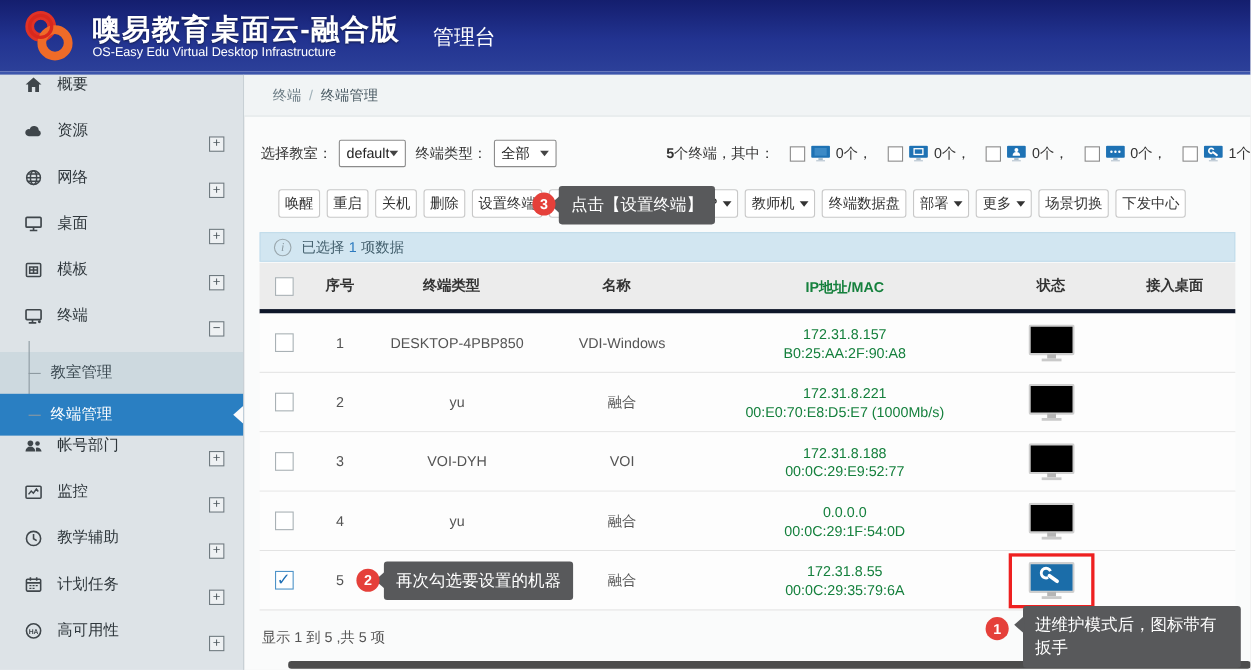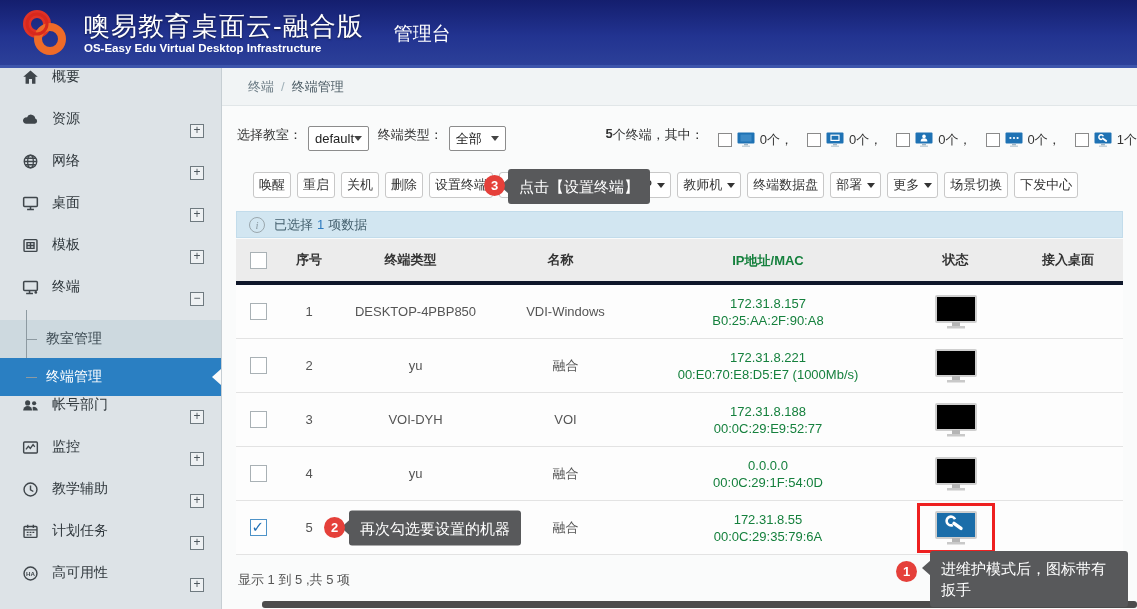--- a/index.html
+++ b/index.html
@@ -6,23 +6,23 @@
   html,body { background:#e9e9e9; }
   .page { position:relative; width:1137px; height:609px; overflow:hidden;
           font-family:"Liberation Sans","DejaVu Sans",sans-serif; background:#fafbfb; }
 
   
   .header { position:absolute; left:0; top:0; width:1137px; height:68px;
             background:linear-gradient(180deg,#141e6e 0%,#223390 55%,#2c4099 100%);
             border-bottom:3px solid #3d55ab; display:flex; align-items:center; }
   .logo { width:58px; height:52px; margin-left:16px; flex:0 0 auto; }
   .brand { color:#fff; margin-left:10px; }
-  .brand-title { font-size:26px; font-weight:normal; letter-spacing:1px; line-height:30px;
+  .brand-title { font-size:26px; font-weight:bold; letter-spacing:1px; line-height:30px;
                  text-shadow:0 1px 2px rgba(0,0,0,.5); }
-  .brand-sub { font-size:11.5px; font-weight:bold; line-height:14px; }
+  .brand-sub { font-size:11.5px; font-weight:normal; line-height:14px; }
   .console-label { color:#fff; font-size:19px; margin-left:30px; margin-top:2px; }
 
   
   .sidebar { position:absolute; left:0; top:68px; width:222px; height:541px;
              background:#dde3e7; border-right:1px solid #c6ced3; }
   .nav-item { height:42px; display:flex; align-items:flex-start; position:relative;
               color:#2f373c; font-size:14px; cursor:pointer; }
   .nav-icon { width:19px; height:19px; margin-left:21px; flex:0 0 auto; }
   .nav-icon svg { display:block; width:100%; height:100%; }
   .nav-label { margin-left:12px; }
@@ -43,21 +43,21 @@
 
   
   .main { position:absolute; left:222px; top:68px; width:915px; height:541px; }
   .breadcrumb { position:absolute; left:0; top:0; right:0; height:38px; background:#f1f4f5;
                 border-bottom:1px solid #e1e6e8; display:flex; align-items:center;
                 padding-left:26px; font-size:13px; color:#6b7b84; }
   .breadcrumb .sep { margin:0 7px; color:#9fb0b8; }
   .breadcrumb .current { color:#4a5a63; }
 
   .filter-row { position:absolute; left:15px; top:58px; right:0; height:27px;
-                display:flex; font-size:13px; color:#333; white-space:nowrap; }
+                display:flex; align-items:center; font-size:13px; color:#333; white-space:nowrap; }
   .select { height:25px; width:84px; border:1px solid #8c8c8c; background:#fff; border-radius:2px;
             display:inline-flex; align-items:center; padding:0 6px; margin-left:6px;
             position:relative; cursor:pointer; }
   .select .sel-text { flex:1; font-size:13px; color:#222; overflow:hidden; }
   .select .sel-caret { width:0; height:0; border:4px solid transparent; border-top:5px solid #444;
                        margin-top:4px; }
   .filter-gap { width:14px; } .filter-gap-big { width:160px; }
   .bold-num { font-weight:bold; }
   .state-group { display:inline-flex; align-items:center; margin-left:14px; }
   .mini-check { width:14px; height:14px; border:1px solid #8a8a8a; background:#fff;

